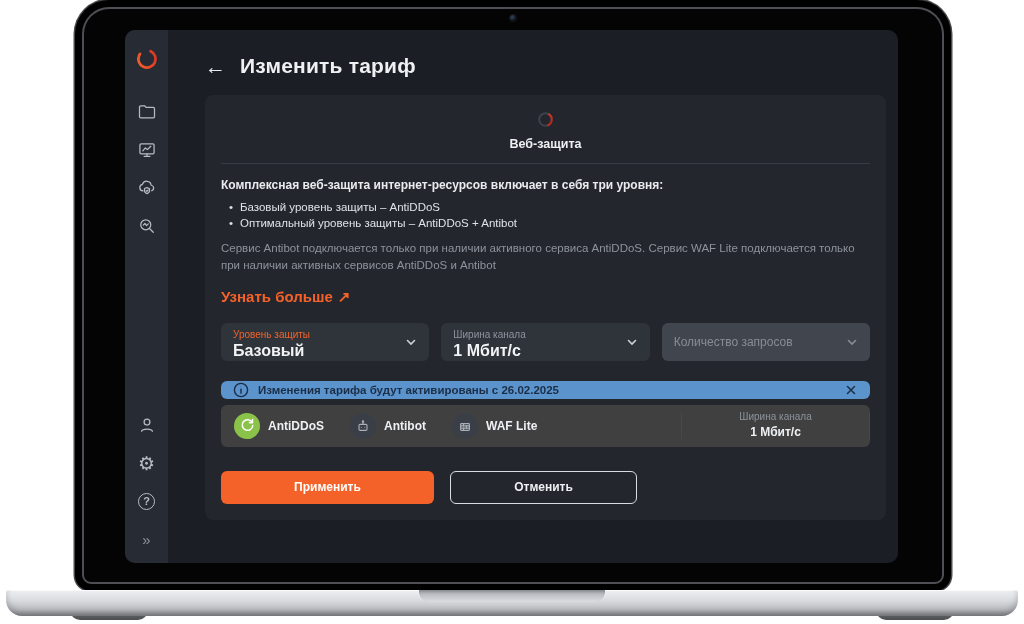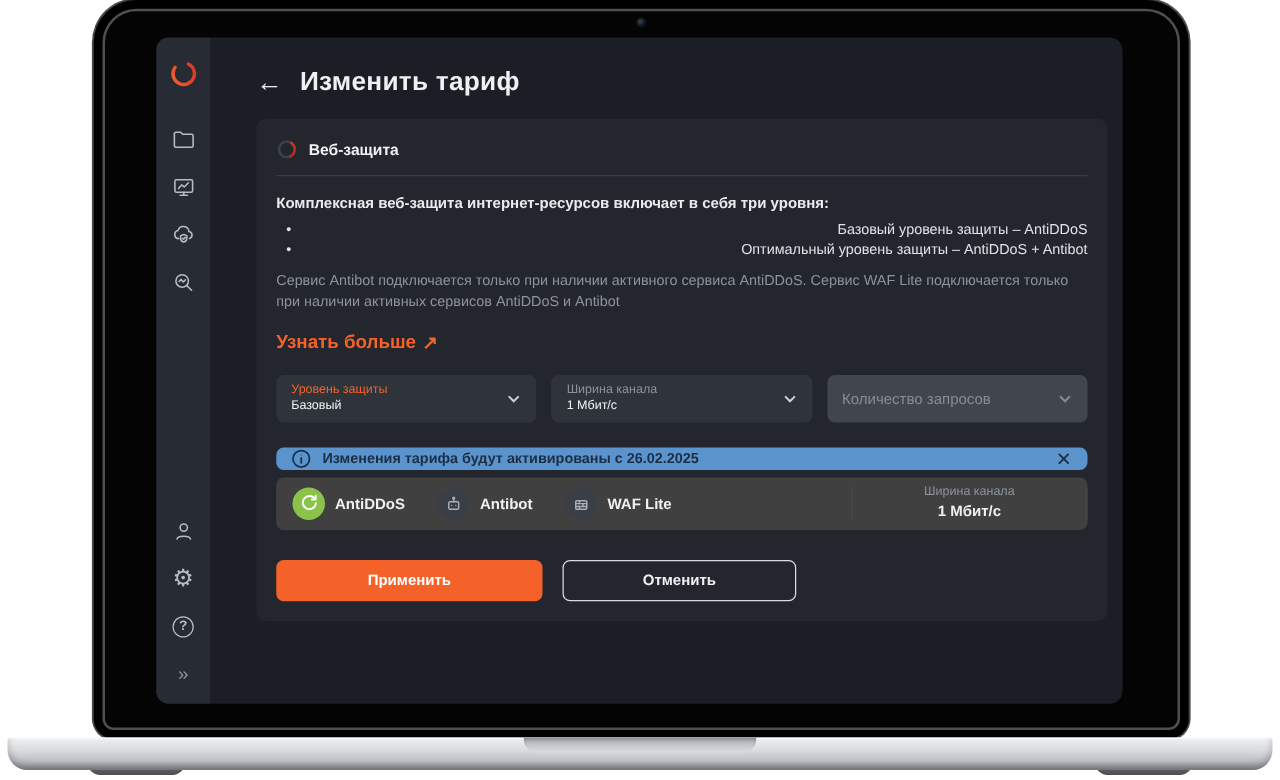--- a/index.html
+++ b/index.html
@@ -75,44 +75,44 @@
   .glyph-collapse { font-size: 15px; color: #8d939c; }
 
   
   .main { flex: 1; padding: 14px 12px 0 37px; }
   .page-header { display: flex; align-items: center; gap: 14px; margin: 10px 0 17px; }
   .back-arrow { font-size: 21px; color: #e8eaee; cursor: pointer; line-height: 1; }
   .page-title { font-size: 21px; font-weight: 700; color: #eef0f3; letter-spacing: .2px; }
 
   
   .card { background: #23262d; border-radius: 8px; padding: 14px 16px 16px; }
-  .card-head { display: flex; align-items: center; gap: 9px; padding: 2px 0 12px; border-bottom: 1px solid #383d45; }
+  .card-head { display: flex; align-items: center; gap: 9px; padding: 2px 0 12px; border-bottom: 1px solid #383d45; flex-direction: column; }
   .card-title { font-size: 12.5px; font-weight: 700; }
 
   .intro { margin-top: 14px; font-size: 12px; font-weight: 700; color: #e9ebee; }
-  ul.levels { margin: 9px 0 0; padding-left: 19px; list-style: none; text-align: right; }
+  ul.levels { margin: 9px 0 0; padding-left: 19px; list-style: none; }
   ul.levels li { font-size: 11.5px; color: #dfe2e6; margin-top: 4px; position: relative; }
   ul.levels li::before { content: "•"; position: absolute; left: -11px; }
 
   .note { margin-top: 11px; font-size: 11.5px; line-height: 1.5; color: #8d939c; max-width: 672px; }
   .learn-more {
     margin-top: 13px; width: max-content; cursor: pointer;
     display: flex; align-items: center; gap: 5px;
     font-size: 15px; font-weight: 700; color: #f4622a;
   }
 
   
   .selects { display: flex; gap: 12px; margin-top: 17px; }
   .select {
     flex: 1; height: 38px; background: #2f343b; border-radius: 6px;
     padding: 6px 30px 0 12px; position: relative; cursor: pointer;
   }
   .select .lbl { font-size: 10px; color: #8d939c; display: block; }
   .select .lbl.accent { color: #f4622a; }
-  .select .val { font-size: 10px; font-weight: 400; color: #f1f3f5; display: block; margin-top: 2px; }
+  .select .val { font-size: 16px; font-weight: 700; color: #f1f3f5; display: block; margin-top: 2px; }
   .select .chev { position: absolute; right: 11px; top: 50%; transform: translateY(-50%); }
   .select.disabled { background: #41464e; display: flex; align-items: center; padding-top: 0; cursor: default; }
   .select .ph { font-size: 12px; color: #878d96; }
 
   
   .banner {
     margin-top: 20px; height: 18px; background: #5b93cc; border-radius: 6px;
     display: flex; align-items: center; gap: 9px; padding: 0 12px;
   }
   .banner-text { flex: 1; font-size: 11.5px; font-weight: 700; color: #1c2e45; }

